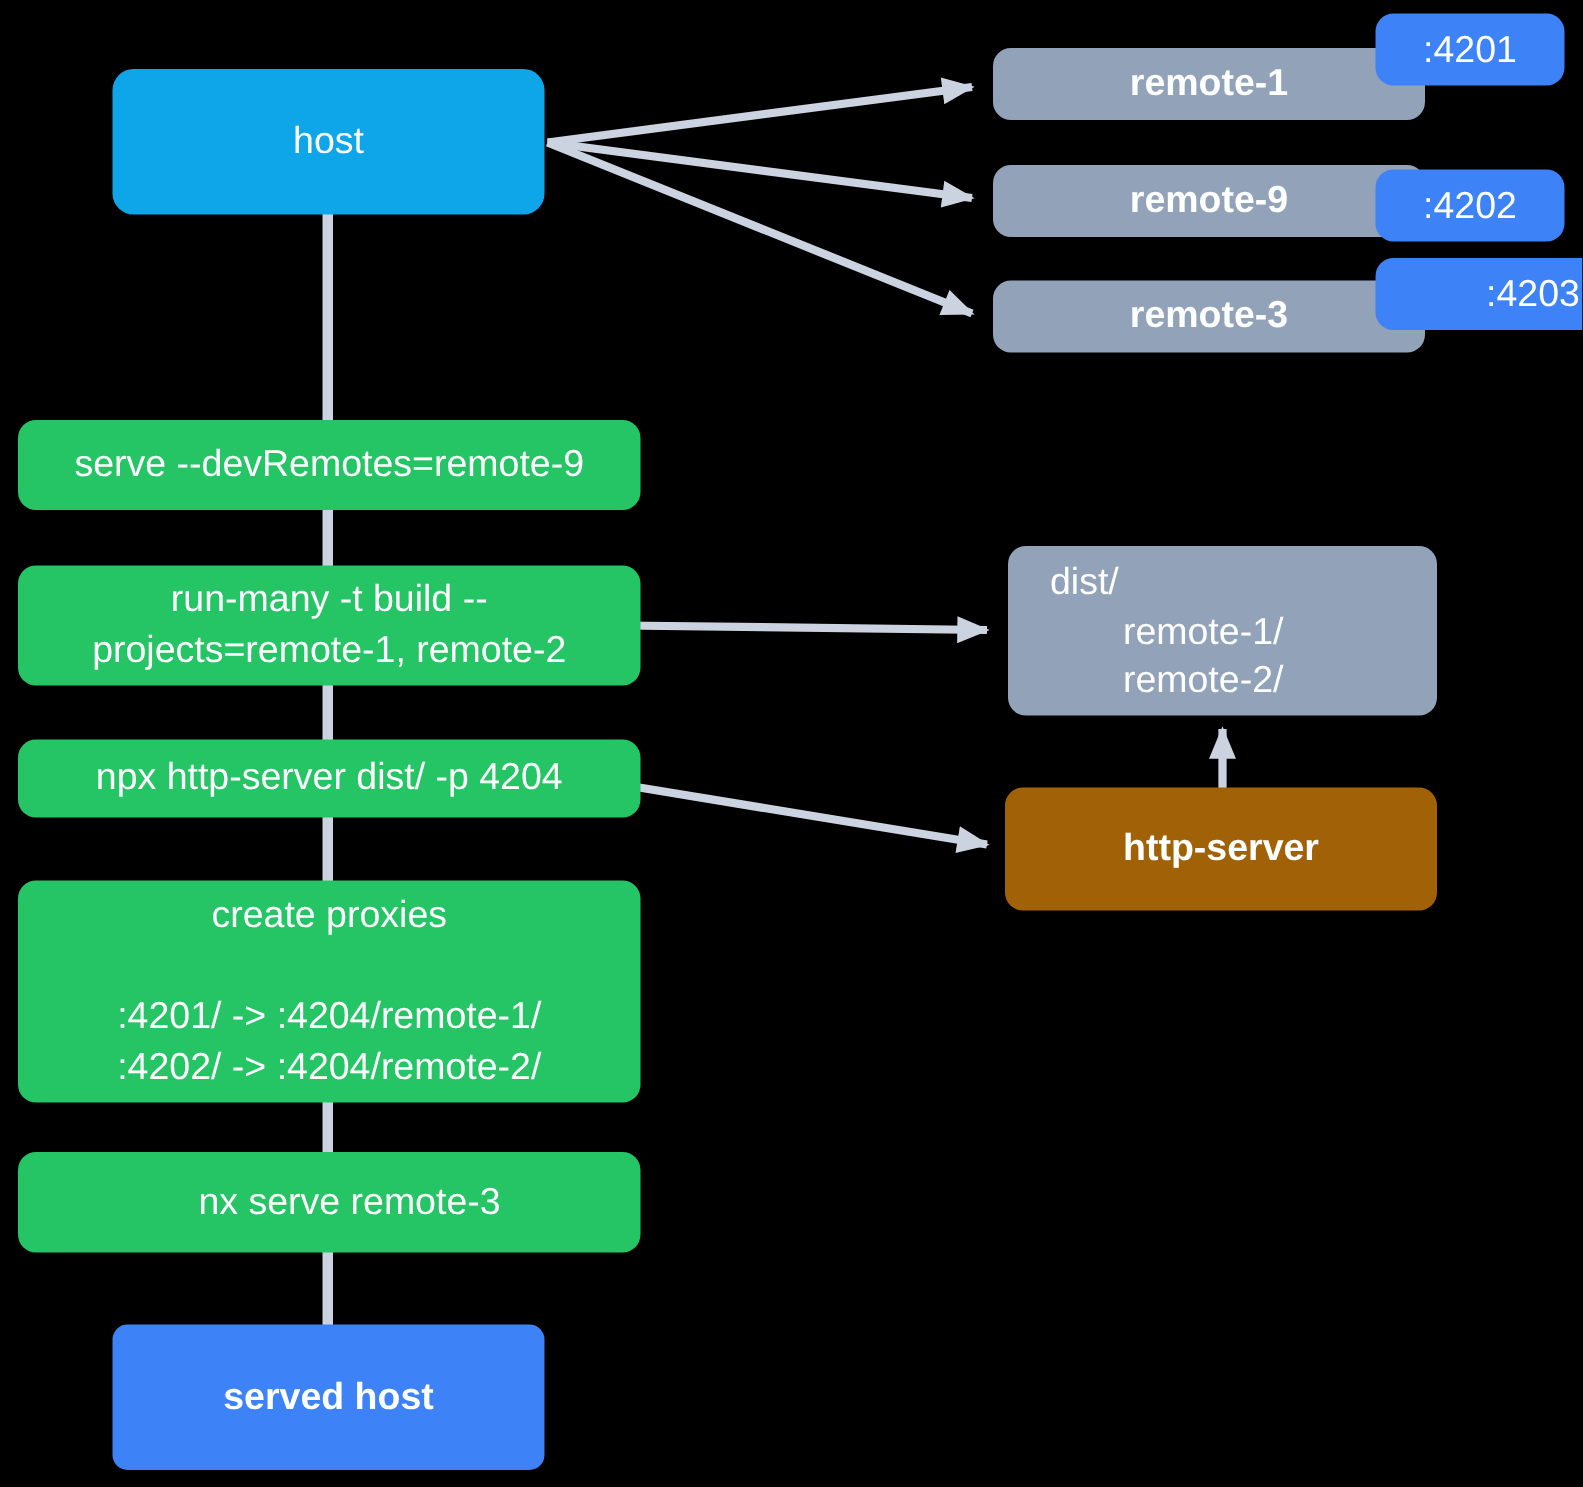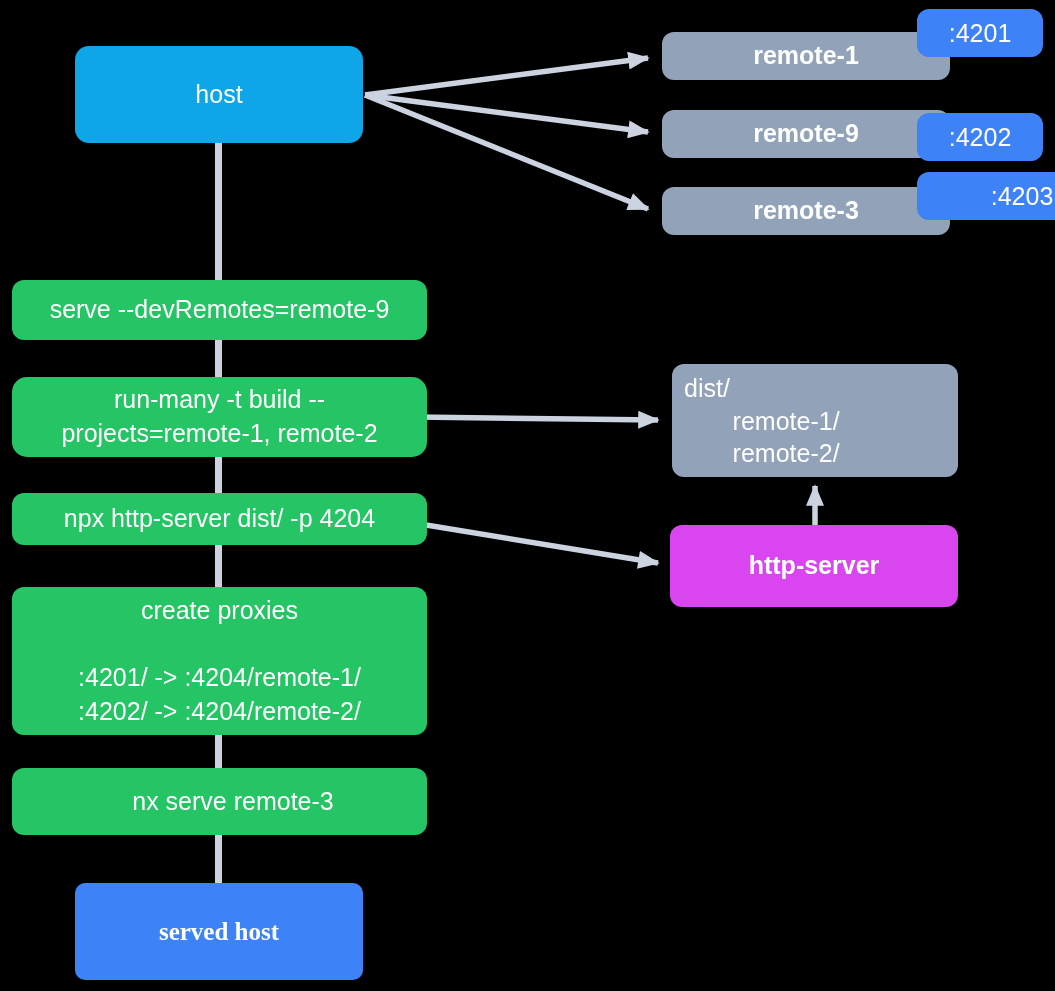--- a/index.html
+++ b/index.html
@@ -63,47 +63,46 @@
   .badge-1 { top: 9px; }
   .badge-2 { top: 96px; margin-top: 17px; }
   .badge-3 { top: 172px; padding-left: 42px; }
   .node-cmd {
     left: 12px; width: 415px;
     background: #25c464;
     border-radius: 12px;
     white-space: pre-line;
   }
   .cmd-1 { top: 280px; height: 60px; }
-  .cmd-2 { top: 377px; height: 80px; border-radius: 15px; }
+  .cmd-2 { top: 377px; height: 80px; }
   .cmd-3 { top: 493px; height: 52px; }
   .cmd-4 { top: 587px; height: 148px; }
   .cmd-5 { top: 768px; height: 67px; padding-left: 27px; }
   .node-dist {
     left: 672px; top: 364px; width: 286px; height: 113px;
     background: #92a2b8;
     border-radius: 12px;
     justify-content: flex-start;
     align-items: flex-start;
-    padding: 8px 0 0 12px;
+    padding: 8px 0 0 28px;
     text-align: left;
     white-space: pre;
     line-height: 1.3;
   }
   .node-httpserver {
     left: 670px; top: 525px; width: 288px; height: 82px;
-    background: #d946ef;
+    background: #a16207;
     border-radius: 12px;
     font-weight: bold;
   }
   .node-served {
     left: 75px; top: 883px; width: 288px; height: 97px;
     background: #3d82f6;
     border-radius: 10px;
     font-weight: bold;
-    font-family: Liberation Serif, serif;
   }
 </style>
 </head>
 <body>
 
 <div class="canvas">
 
   <svg class="edges" width="1055" height="991" viewBox="0 0 1055 991">
     <defs>
       <marker id="arrow" viewBox="0 0 12 10" refX="11" refY="5" markerUnits="userSpaceOnUse" markerWidth="22" markerHeight="18" orient="auto">

